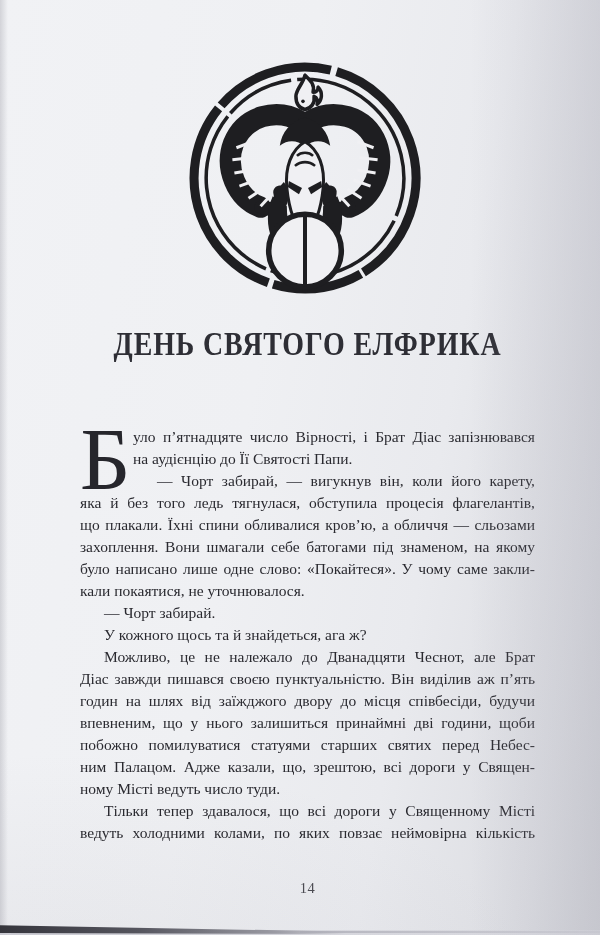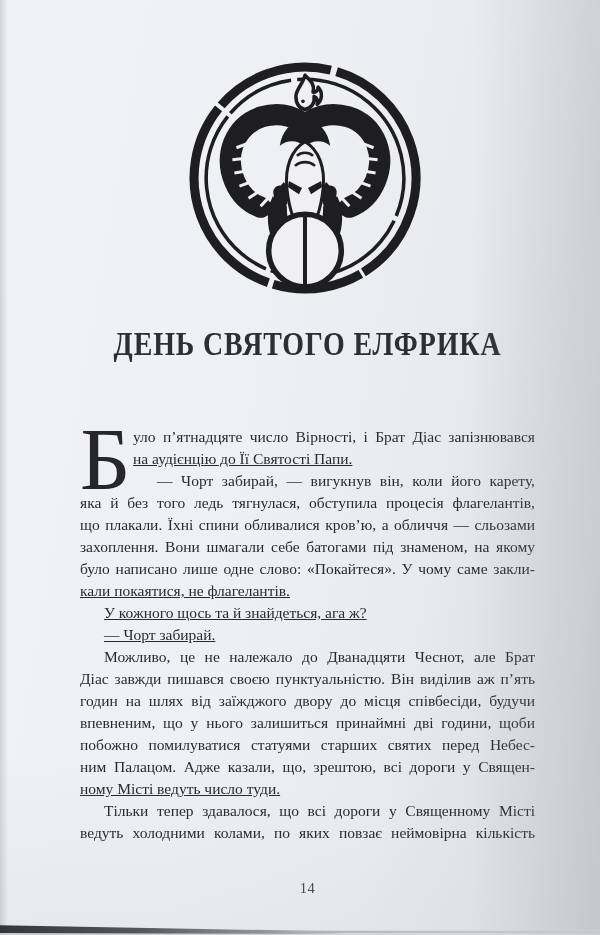--- a/index.html
+++ b/index.html
@@ -34,21 +34,21 @@
     transform:scaleX(.9) scaleY(1.12);transform-origin:50% 50%;
     white-space:nowrap;
   }
 
   .body-text{
     position:absolute;left:80px;top:426px;width:455px;
     font-size:15.5px;line-height:22px;color:#2a2a30;
   }
   .para{margin:0;}
   .line{text-align:justify;text-align-last:justify;white-space:nowrap;}
-  .line.last{text-align-last:left;text-decoration:underline;}
+  .line.last{text-align-last:left;}
   .line.indent{text-indent:24px;}
   .dropcap{
     float:left;font-family:"Liberation Serif",serif;
     font-size:88px;line-height:62px;height:62px;width:46px;
     margin:3px 7px 0 0;color:#26262c;
   }
 
   .page-number{
     position:absolute;left:80px;top:880px;width:455px;
     text-align:center;font-size:14.5px;color:#4b4b52;letter-spacing:.5px;
@@ -128,27 +128,27 @@
         <span class="dropcap">Б</span>
         <div class="line">уло п’ятнадцяте число Вірності, і Брат Діас запізнювався</div>
         <div class="line last">на аудієнцію до Її Святості Папи.</div>
       </div>
       <div class="para">
         <div class="line indent">— Чорт забирай, — вигукнув він, коли його карету,</div>
         <div class="line">яка й без того ледь тягнулася, обступила процесія флагелантів,</div>
         <div class="line">що плакали. Їхні спини обливалися кров’ю, а обличчя — сльозами</div>
         <div class="line">захоплення. Вони шмагали себе батогами під знаменом, на якому</div>
         <div class="line">було написано лише одне слово: «Покайтеся». У чому саме закли-</div>
-        <div class="line last">кали покаятися, не флагелантів.</div>
+        <div class="line last">кали покаятися, не уточнювалося.</div>
+      </div>
+      <div class="para">
+        <div class="line last indent">— Чорт забирай.</div>
       </div>
       <div class="para">
         <div class="line last indent">У кожного щось та й знайдеться, ага ж?</div>
-      </div>
-      <div class="para">
-        <div class="line last indent">— Чорт забирай.</div>
       </div>
       <div class="para">
         <div class="line indent">Можливо, це не належало до Дванадцяти Чеснот, але Брат</div>
         <div class="line">Діас завжди пишався своєю пунктуальністю. Він виділив аж п’ять</div>
         <div class="line">годин на шлях від заїжджого двору до місця співбесіди, будучи</div>
         <div class="line">впевненим, що у нього залишиться принаймні дві години, щоби</div>
         <div class="line">побожно помилуватися статуями старших святих перед Небес-</div>
         <div class="line">ним Палацом. Адже казали, що, зрештою, всі дороги у Священ-</div>
         <div class="line last">ному Місті ведуть число туди.</div>
       </div>

